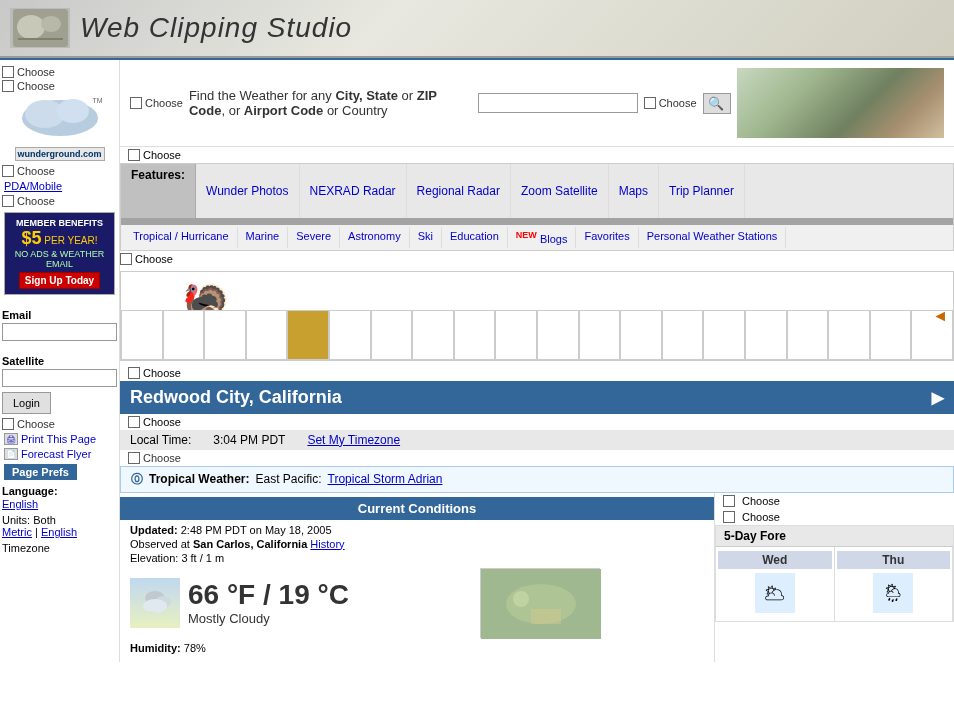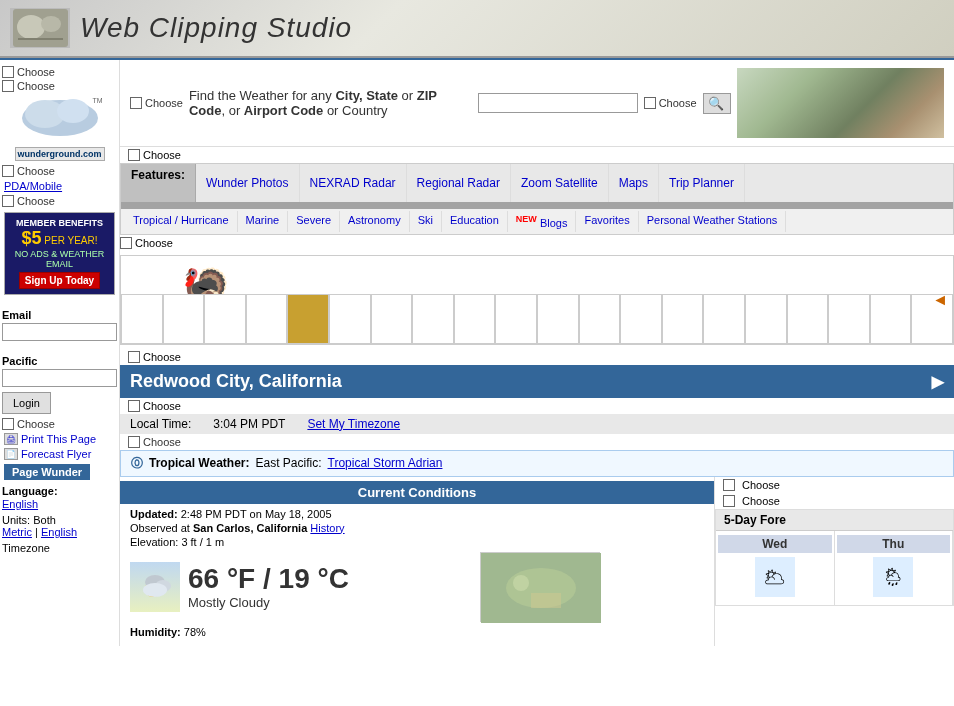--- a/index.html
+++ b/index.html
@@ -230,21 +230,21 @@
       border-bottom: 7px solid #a3a3a3;
     }
     .features-label {
       background: #c0c0c0;
       padding: 4px 10px;
       font-weight: bold;
       font-size: 12px;
       border-right: 1px solid #aaa;
     }
     .nav-item {
-      padding: 12px 10px;
+      padding: 20px 10px;
       font-size: 12px;
       color: #0000cc;
       cursor: pointer;
       border-right: 1px solid #ddd;
       text-decoration: none;
     }
     .features-bottom {
       display: flex;
       background: #f0f0f0;
       padding: 2px 4px;
@@ -541,21 +541,21 @@
         <span class="per-year">PER YEAR!</span>
       </div>
       <div class="benefits">NO ADS &amp; WEATHER EMAIL</div>
       <div class="signup-btn">Sign Up Today</div>
     </div>
 
     
     <div class="sidebar-form">
       <label>Email</label>
       <input type="text" style="">
-      <label>Pacific</label>
+      <label>Satellite</label>
       <input type="password" style="">
       <button class="login-btn">Login</button>
     </div>
 
     
     <div class="choose-btn" style="margin-top:4px;">
       <span class="choose-checkbox"></span>
       <span>Choose</span>
     </div>
 
@@ -563,21 +563,21 @@
     <div class="sidebar-action">
       <div class="sidebar-action-icon">🖨</div>
       <span>Print This Page</span>
     </div>
     <div class="sidebar-action">
       <div class="sidebar-action-icon">📄</div>
       <span>Forecast Flyer</span>
     </div>
 
     
-    <button class="page-prefs-btn">Page Wunder</button>
+    <button class="page-prefs-btn">Page Prefs</button>
 
     
     <div class="sidebar-section-label">Language:</div>
     <a class="sidebar-lang-link">English</a>
 
     
     <div class="sidebar-units">
       <span>Units:</span>
       <span>Both</span><br>
       <a class="sidebar-lang-link">Metric</a>

